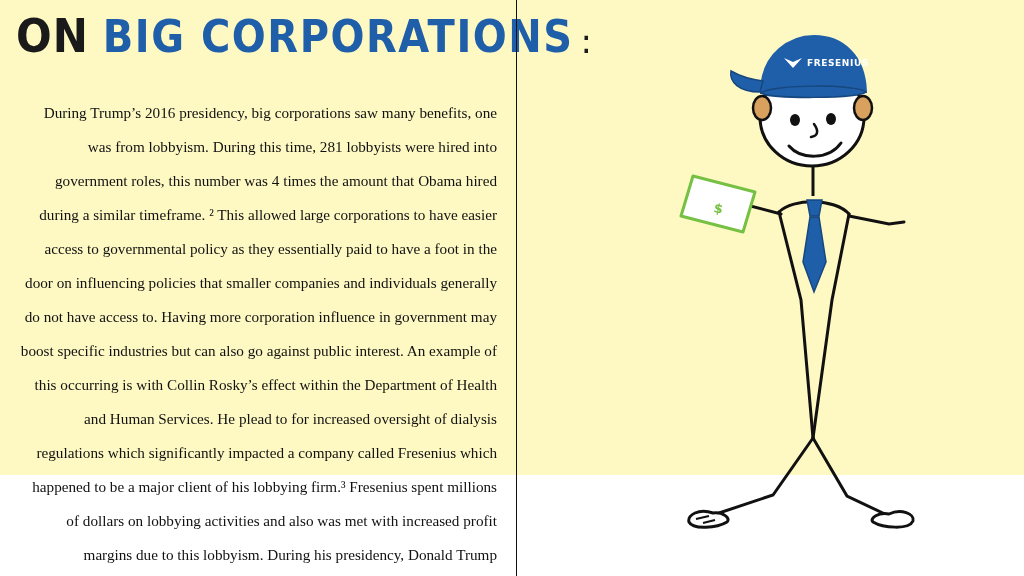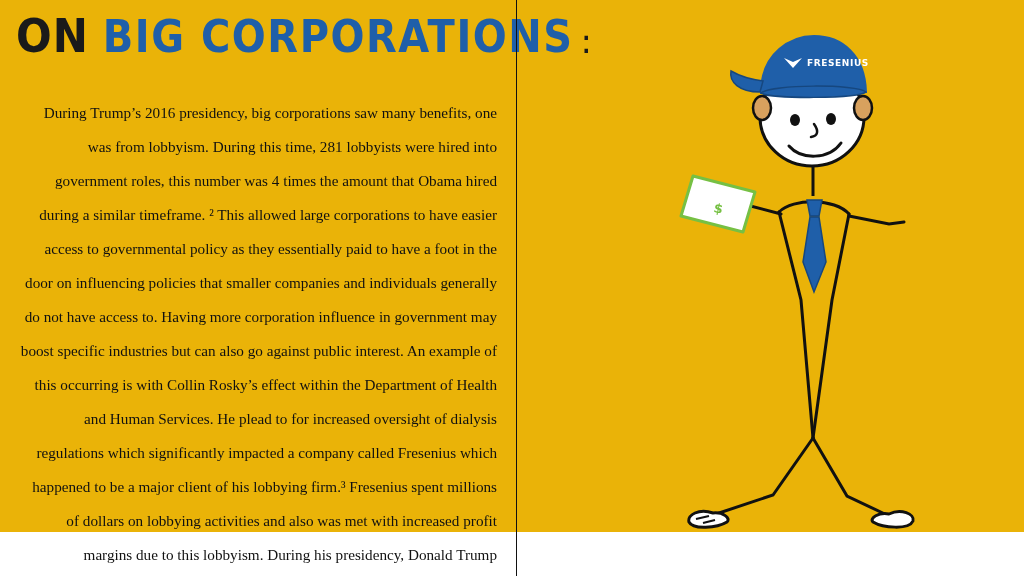--- a/index.html
+++ b/index.html
@@ -10,22 +10,22 @@
     width: 1024px;
     height: 576px;
     background: #ffffff;
     font-family: "Liberation Serif", serif;
     overflow: hidden;
     position: relative;
   }
   .slide {
     position: relative;
     width: 1024px;
-    height: 532px;
-    background: #eab308;
+    height: 475px;
+    background: #fef9c3;
   }
 
   
   .divider {
     position: absolute;
     left: 516px;
     top: 0px;
     width: 1px;
     height: 576px;
     background: #111111;

